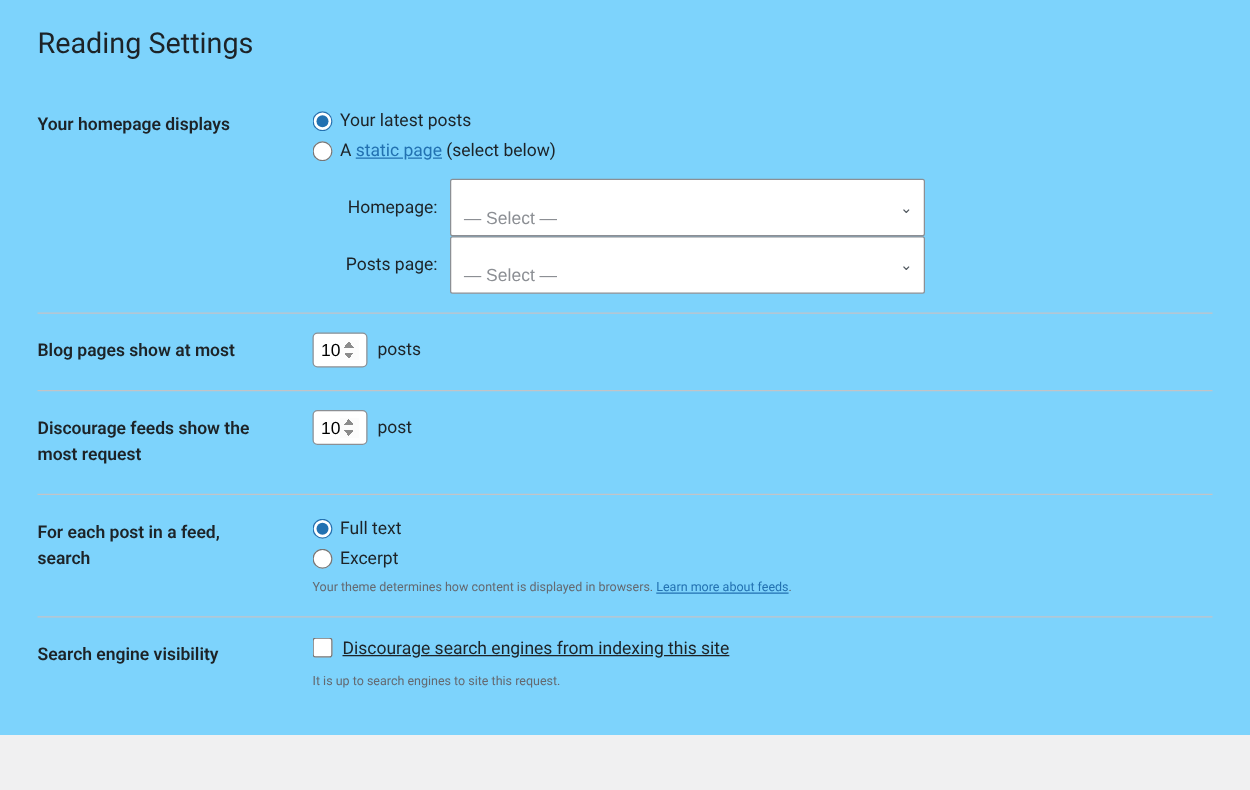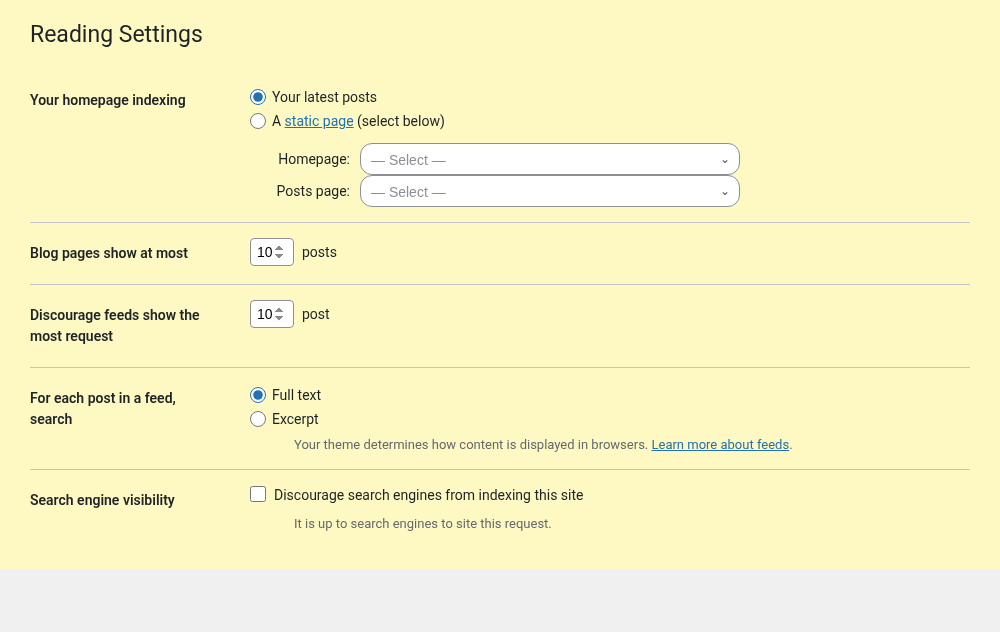--- a/index.html
+++ b/index.html
@@ -11,21 +11,21 @@
     body {
       font-family: -apple-system, BlinkMacSystemFont, "Segoe UI", Roboto, Oxygen, sans-serif;
       font-size: 14px;
       background: #f0f0f1;
       color: #1d2327;
       width: 1000px;
       min-height: 632px;
     }
 
     .page-container {
-      background: #fef9c3;
+      background: #7dd3fc;
       padding: 20px 30px;
       max-width: 1000px;
     }
 
     .page-title {
       font-size: 23px;
       font-weight: 400;
       color: #1d2327;
       margin-bottom: 20px;
       line-height: 1.3;
@@ -113,22 +113,22 @@
     .select-wrapper {
       position: relative;
       display: inline-block;
     }
 
     .settings-select {
       appearance: none;
       -webkit-appearance: none;
       background: #fff;
       border: 1px solid #8c8f94;
-      border-radius: 12px;
-      padding: 8px 30px 6px 10px;
+      border-radius: 2px;
+      padding: 22px 30px 6px 10px;
       font-size: 14px;
       color: #8c8f94;
       width: 380px;
       cursor: pointer;
     }
 
     .select-chevron {
       position: absolute;
       right: 10px;
       top: 50%;
@@ -158,37 +158,37 @@
     .number-input::-webkit-outer-spin-button {
       opacity: 1;
     }
 
     .unit-label {
       color: #1d2327;
     }
 
     .help-text {
       color: #646970;
-      font-size: 13px;
+      font-size: 10px;
       margin-top: 8px;
       line-height: 1.5;
-      margin-left: 44px;
     }
 
     .help-link {
       color: #2271b1;
       text-decoration: underline;
       cursor: pointer;
     }
 
     .checkbox-item {
       display: flex;
       align-items: flex-start;
       gap: 8px;
       cursor: pointer;
+      text-decoration: underline;
     }
 
     .checkbox-item input[type="checkbox"] {
       width: 16px;
       height: 16px;
       margin-top: 1px;
       cursor: pointer;
       border: 1px solid #8c8f94;
       border-radius: 3px;
     }
@@ -201,21 +201,21 @@
 </head>
 <body>
 
 <div class="page-container">
   <h1 class="page-title">Reading Settings</h1>
 
   <table class="settings-table">
 
     <tbody>
         <tr class="settings-row">
-      <td class="settings-label">Your homepage indexing</td>
+      <td class="settings-label">Your homepage displays</td>
       <td class="settings-field">
         <div class="radio-group">
           <label class="radio-item">
             <input type="radio" name="homepage" checked="" style="">
             <span class="radio-label">Your latest posts</span>
           </label>
           <label class="radio-item">
             <input type="radio" name="homepage" style="">
             <span class="radio-label">
               <span>A </span><a class="static-page-link">static page</a><span> (select below)</span>

